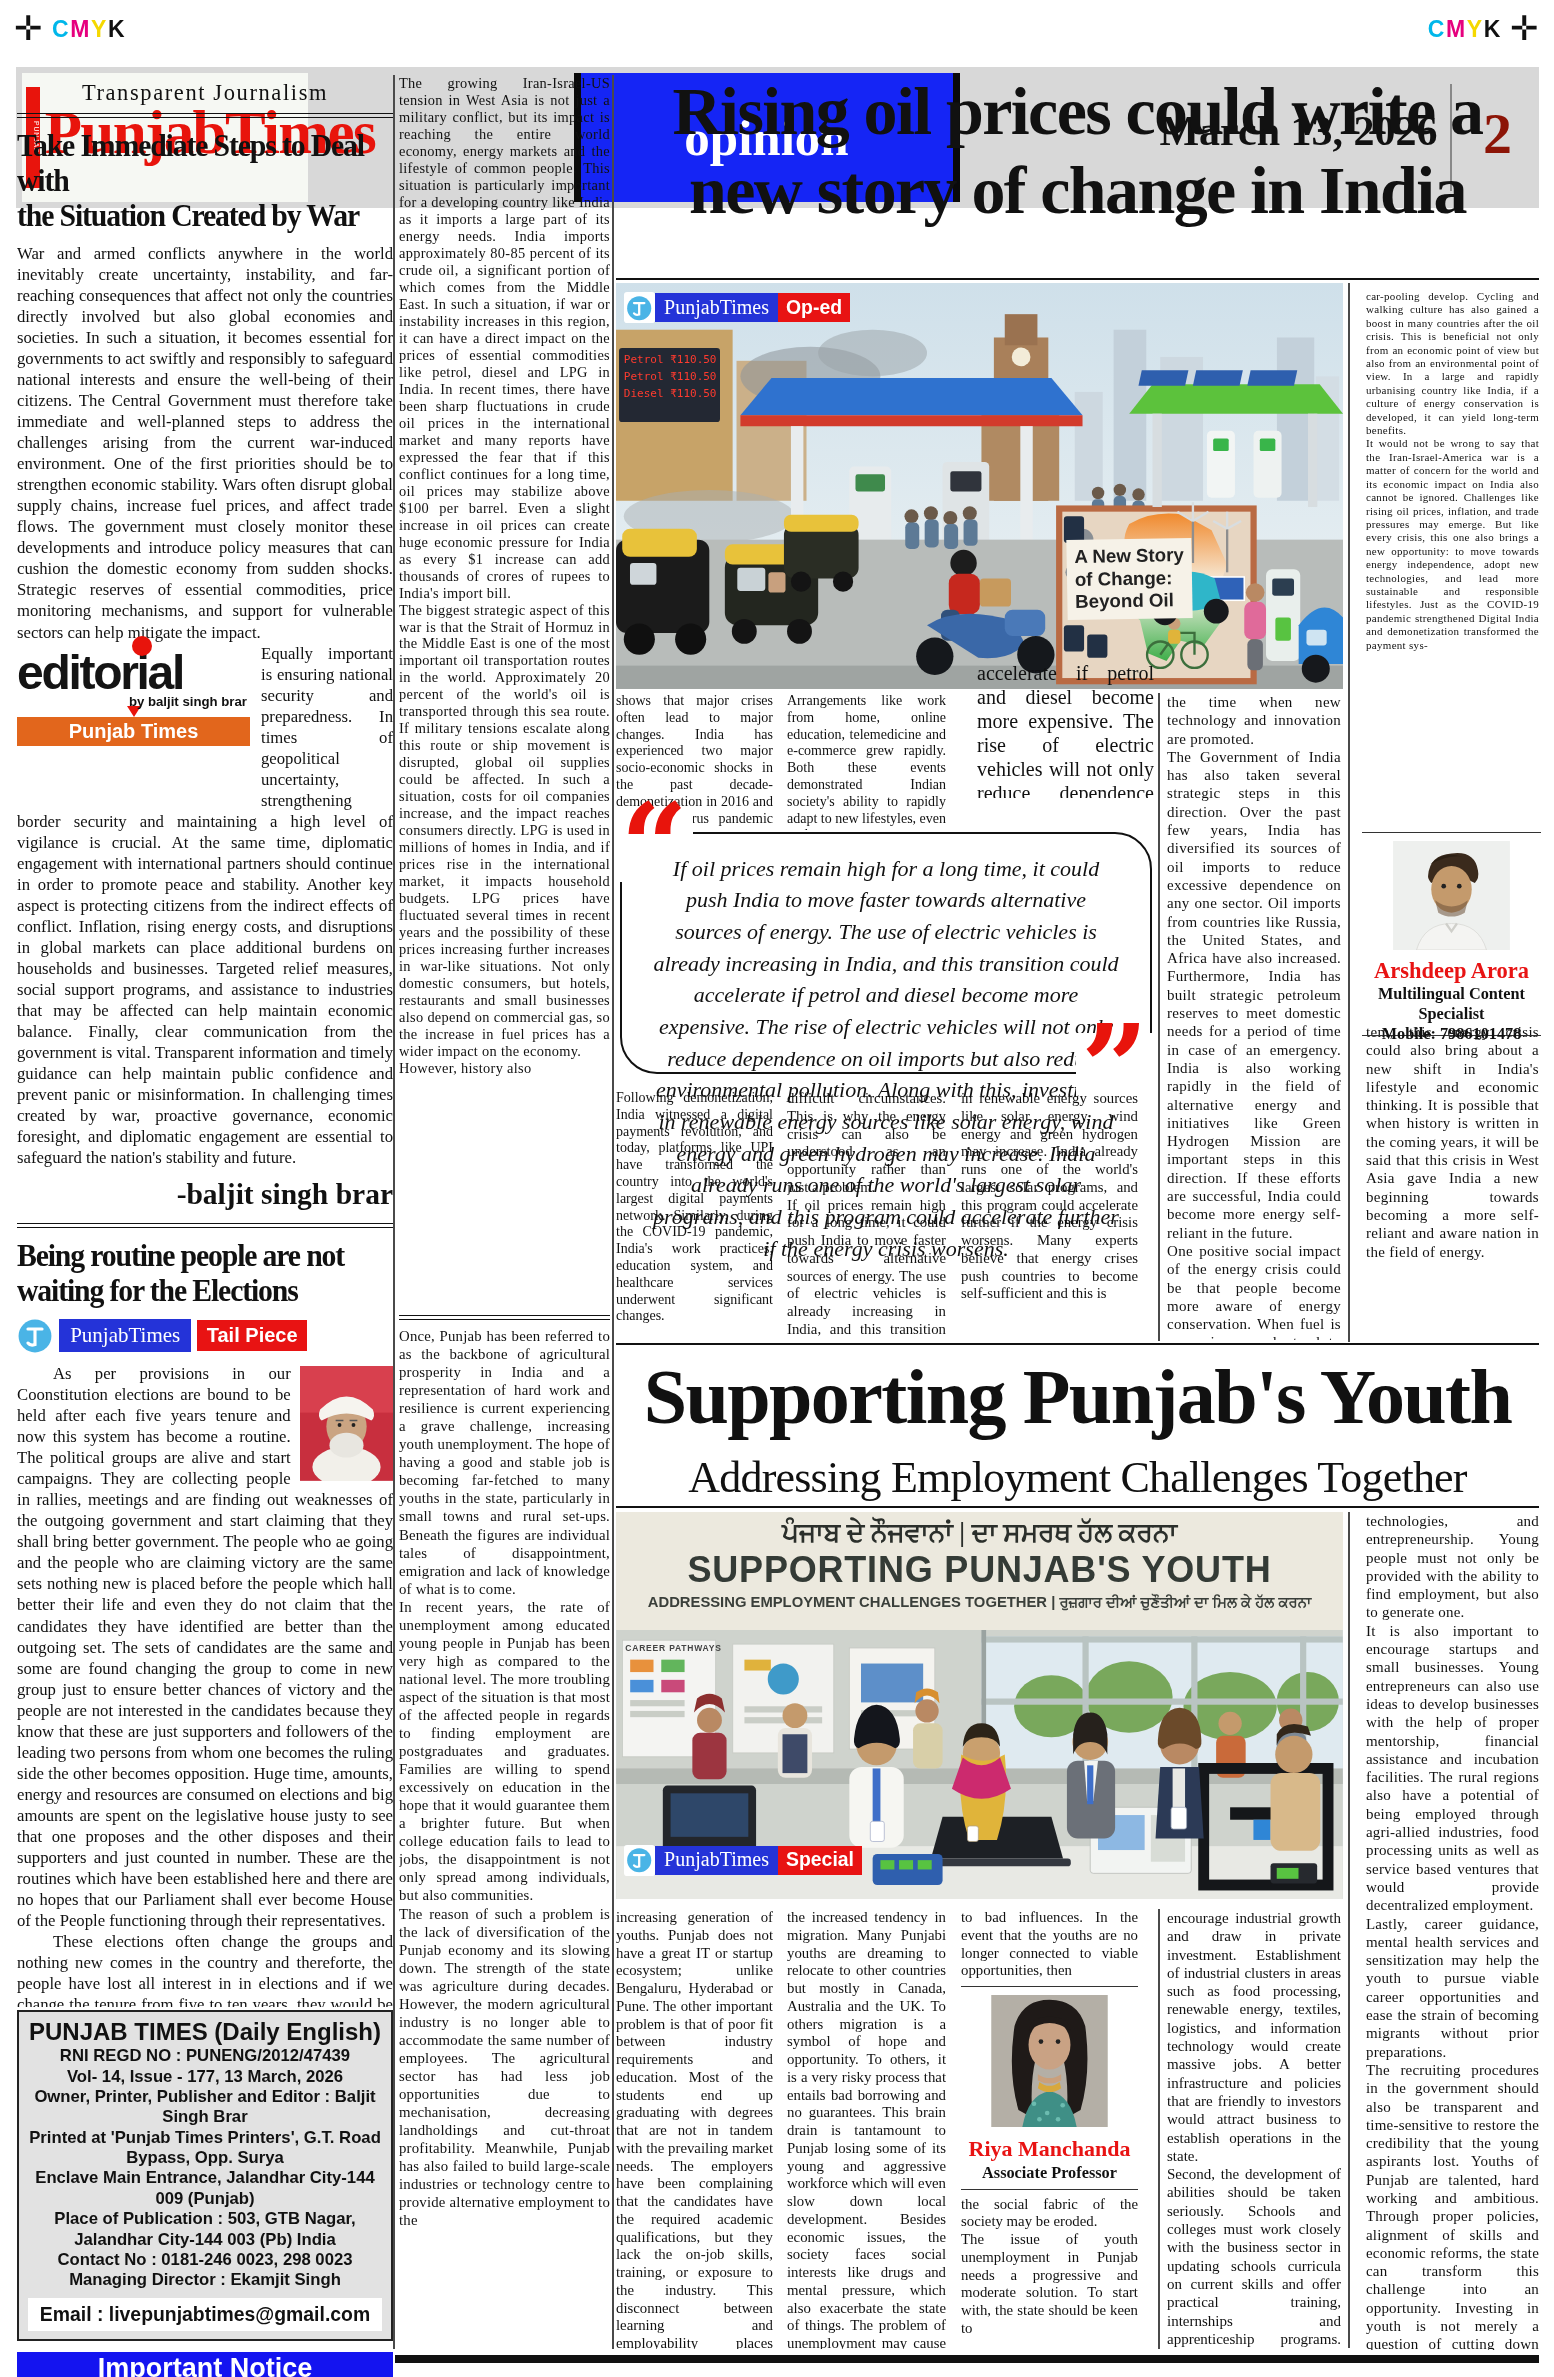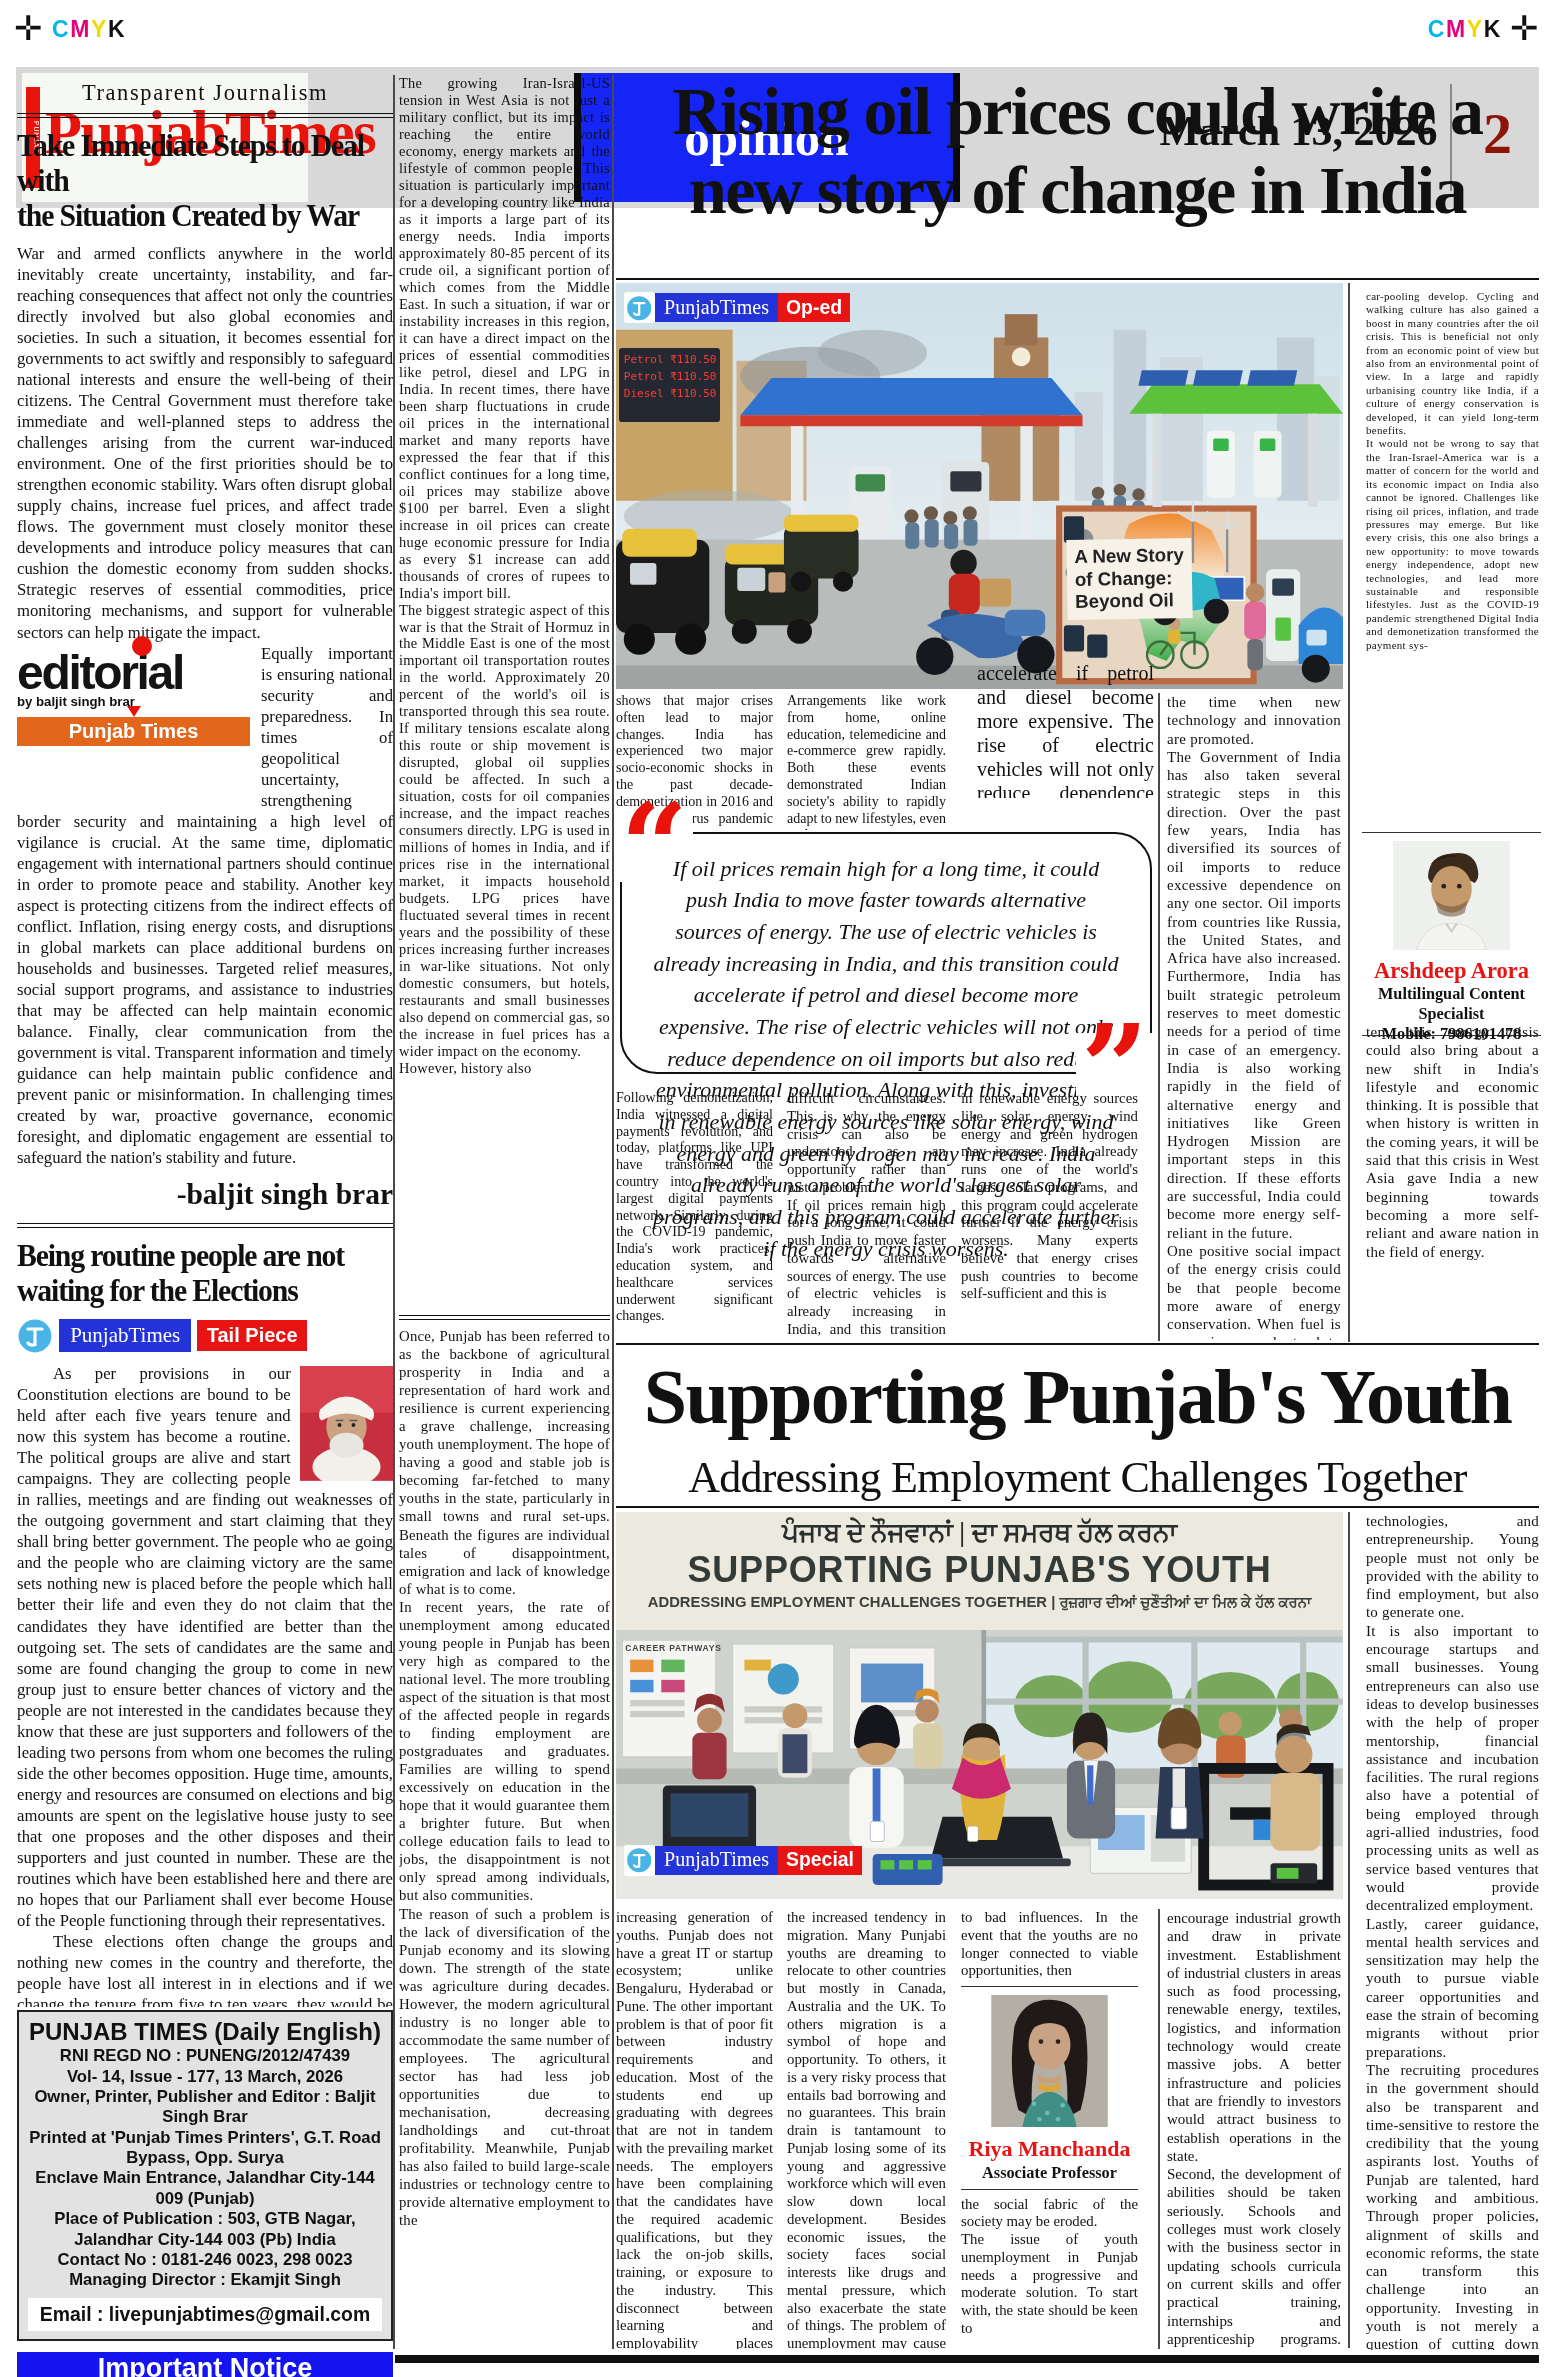--- a/index.html
+++ b/index.html
@@ -26,21 +26,21 @@
   .vline{width:1.6px;background:#4a4a4a;}
   .rule{background:#111;}
   
   .lcol{left:17px;top:78px;width:376px;height:1929px;overflow:hidden;}
   .tagline{text-align:center;font-size:22.5px;letter-spacing:1.6px;margin:1.6px 0 7.8px;}
   .headline-sm{font-weight:800;font-size:31px;line-height:1.12;letter-spacing:-1.2px;margin:11px 0 9.3px;transform:scaleX(.96);transform-origin:left;white-space:pre-line;}
   .lbody{font-size:16.7px;line-height:1.26;text-align:justify;}
   .edit-logo{float:left;width:233px;height:138px;margin:6.2px 11px 3.1px 0;position:relative;font-family:"Liberation Sans",sans-serif;}
   .edit-word{font-size:48px;font-weight:700;letter-spacing:-2.3px;color:#141414;line-height:1;}
   .edit-dot{position:absolute;left:115px;top:-12.4px;width:20px;height:20px;border-radius:50%;background:#e8140c;}
-  .edit-by{font-size:13.2px;font-weight:700;margin:-3.1px 3.1px 3.1px 0;}
+  .edit-by{text-align:right;font-size:13.2px;font-weight:700;margin:-3.1px 3.1px 3.1px 0;}
   .edit-tip{width:0;height:0;border-left:7px solid transparent;border-right:7px solid transparent;border-top:11px solid #e8140c;margin:-7.8px auto 0;}
   .edit-banner{background:#e2661c;color:#fff;font-size:20px;font-weight:700;text-align:center;padding:2.3px 0;}
   .sig-big{text-align:right;font-weight:700;font-size:29.5px;margin:9.3px 0 12.4px;}
   .badges{display:flex;align-items:center;gap:6.2px;margin:7.8px 0 9.3px;}
   .badge-brand{background:#2433d8;color:#fff;font-size:21px;padding:3.1px 11px 4.7px;}
   .badge-label{background:#e81313;color:#fff;font-family:"Liberation Sans",sans-serif;font-weight:700;font-size:20px;padding:3.1px 9.3px 4.7px;}
   .float-photo{float:right;width:93px;height:115px;margin:3.1px 0 6.2px 9.3px;}
   .p-ind{text-indent:36px;}
   
   .l-bottom{left:17px;top:2010px;width:376px;}

